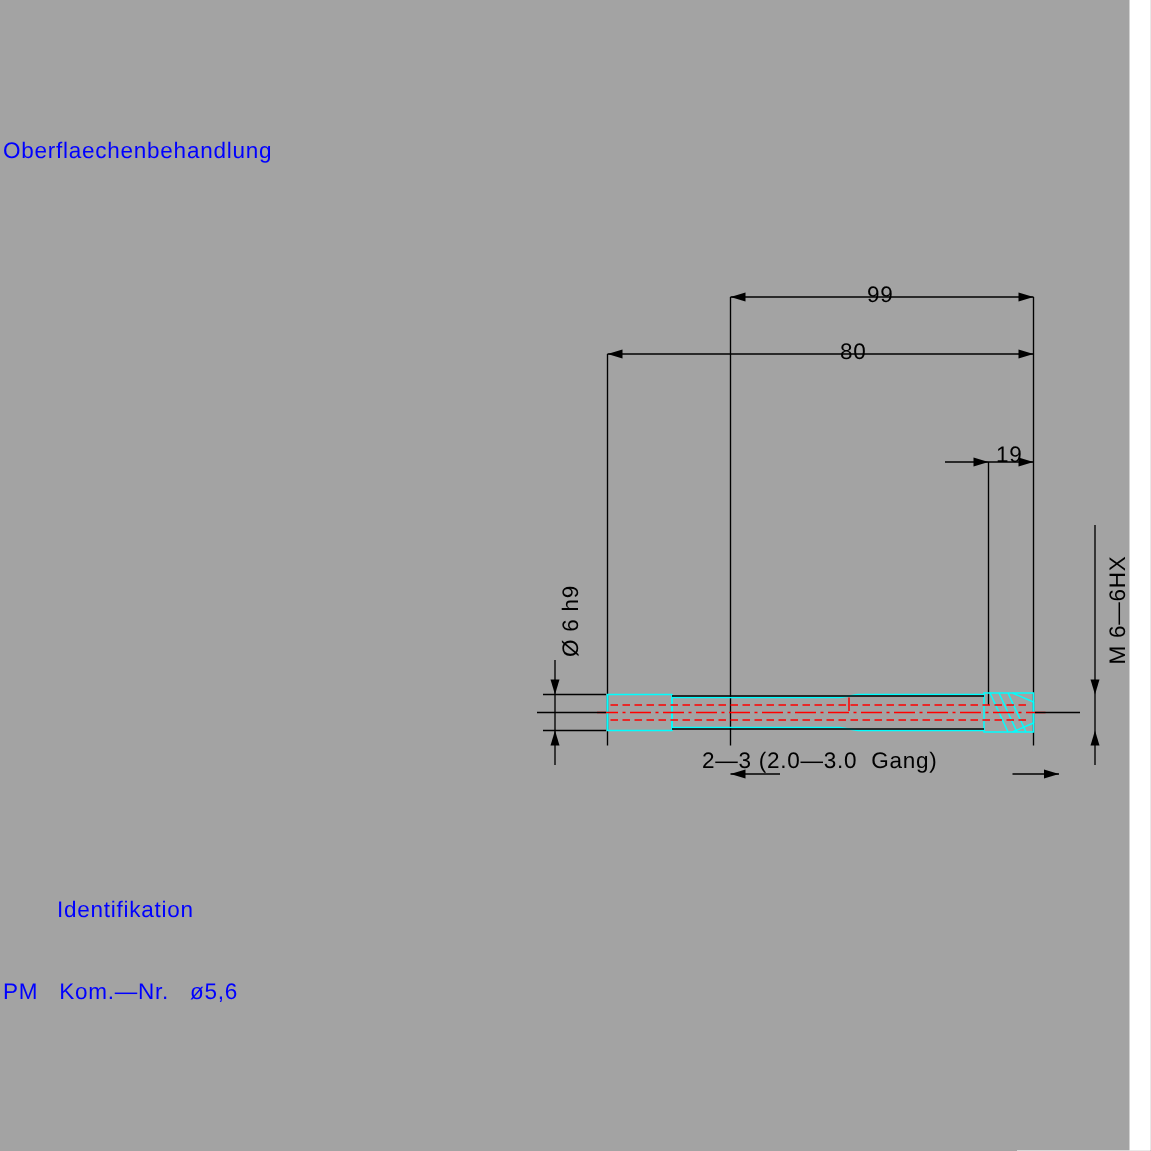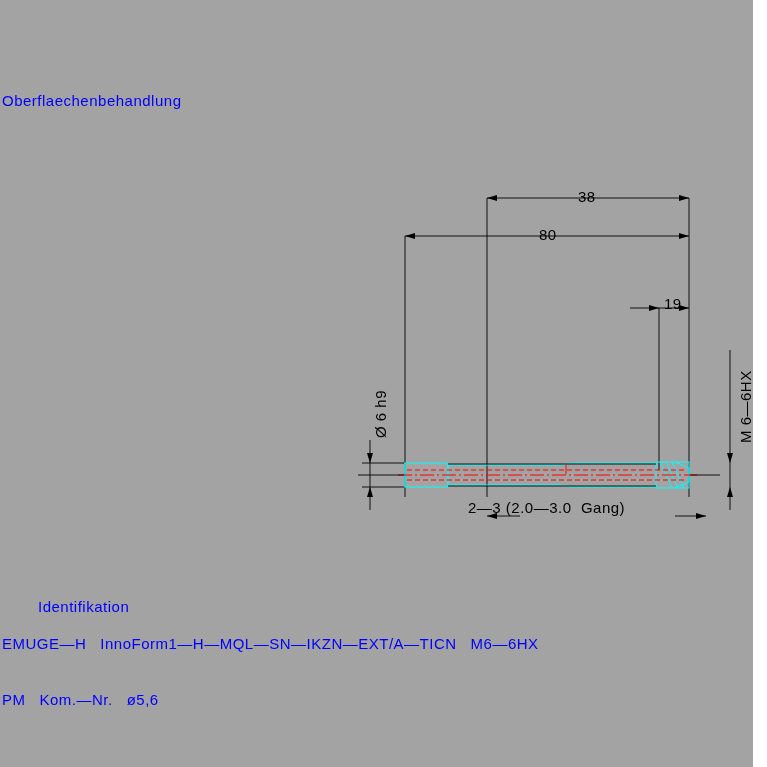--- a/index.html
+++ b/index.html
@@ -43,27 +43,26 @@
 </head>
 <body>
 
 <div id="page">
 
   <div class="txt blue t16" style="left:2px; top:92px;">Oberflaechenbehandlung</div>
 
 
   <div class="txt blue t16" style="left:2px; top:598px;margin-left:36px;">Identifikation</div>
 
-  <div class="txt blue t16" style="left:2px; top:635px;">EMUGE—H   InnoForm1—H—MQL—SN—IKZN—EXT/A—TICN   M6—6HX</div>
 
-  <div class="txt blue t16" style="left:2px; top:691px;">PM   Kom.—Nr.   ø5,6</div>
+  <div class="txt blue t16" style="left:2px; top:653px;">PM   Kom.—Nr.   ø5,6</div>
 
-  <div class="txt black t16" style="left:578px; top:188px;">38</div>
+  <div class="txt black t16" style="left:578px; top:188px;">99</div>
 
-  <div class="txt black t16" style="left:539px; top:226px;">80</div>
+  <div class="txt black t16" style="left:560px; top:226px;">80</div>
 
   <div class="txt black t16" style="left:664px; top:295px;">19</div>
 
   <div class="txt black t16 vert" style="left:372px; top:438px;">Ø 6 h9</div>
 
   <div class="txt black t16 vert" style="left:737px; top:443px;">M 6—6HX</div>
 
   <div class="txt black t16 vert" style="left:755px; top:437px;">(d=6)</div>
 
   <div class="txt black t16" style="left:468px; top:499px;">2—3 (2.0—3.0  Gang)</div>

